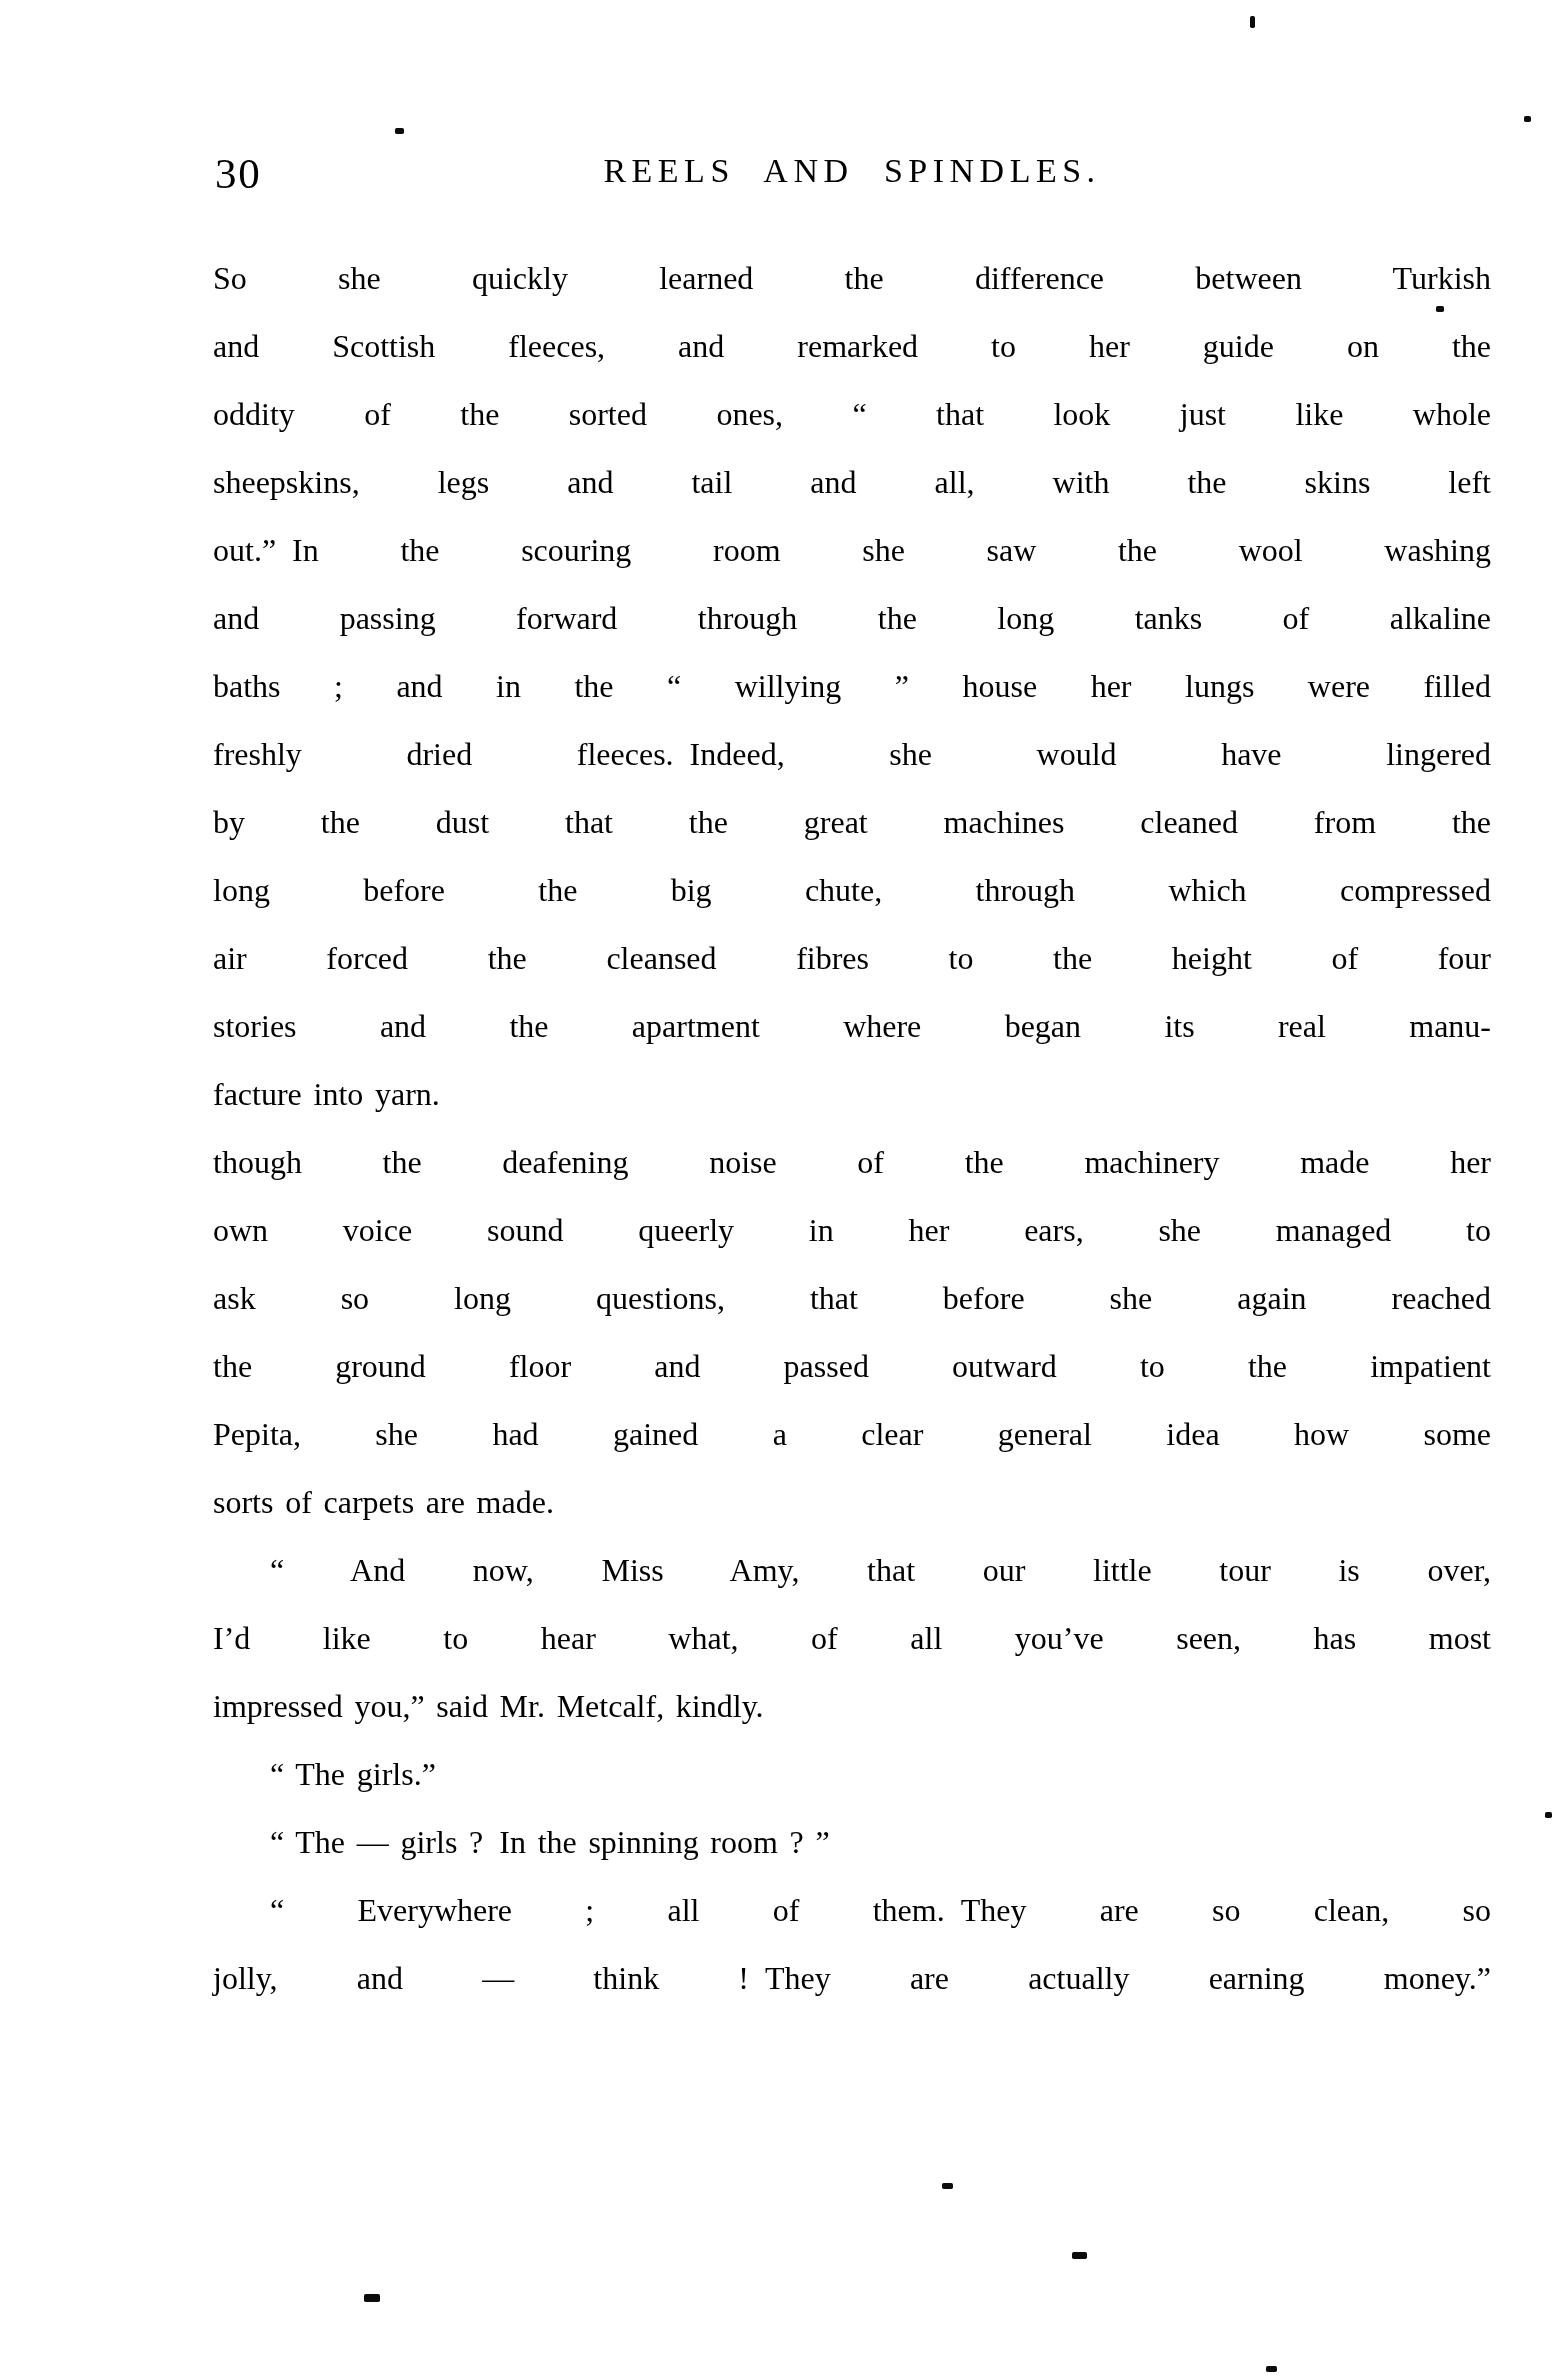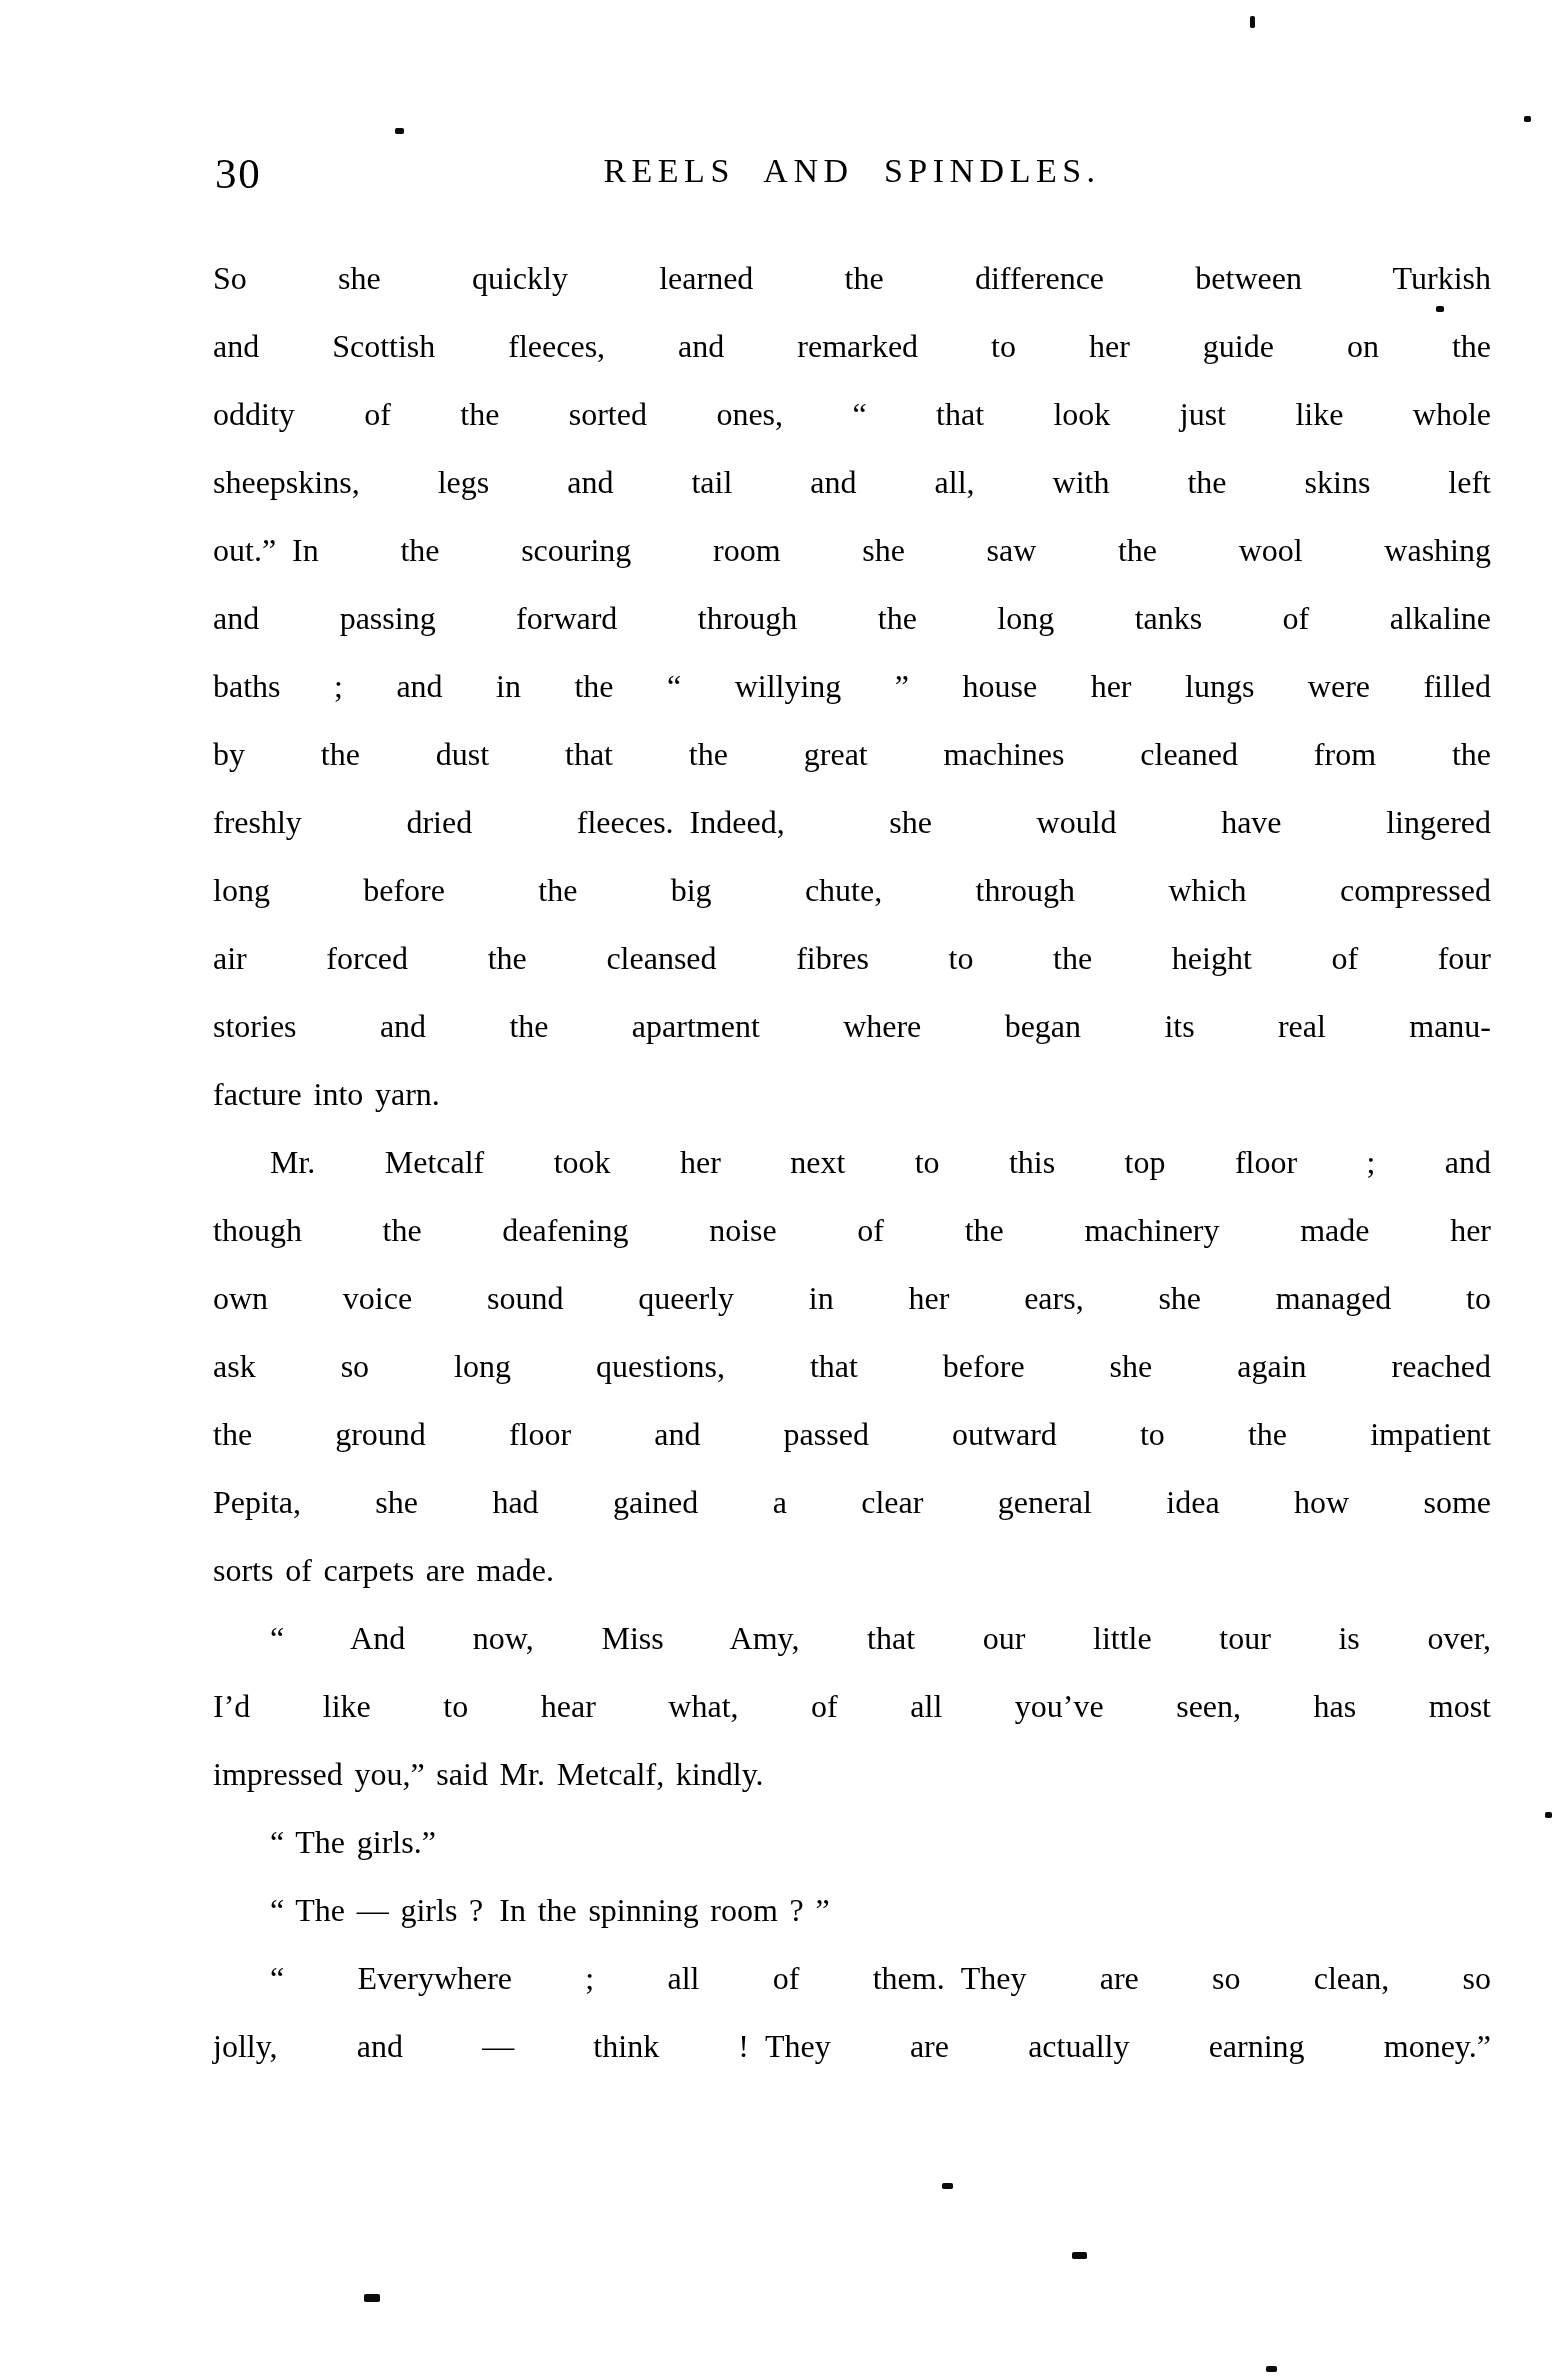--- a/index.html
+++ b/index.html
@@ -67,27 +67,26 @@
   <div class="running-title">REELS AND SPINDLES.</div>
 
   <div class="text-block" id="text-block">
       <div class="line just">So she quickly learned the difference between Turkish</div>
       <div class="line just">and Scottish fleeces, and remarked to her guide on the</div>
       <div class="line just">oddity of the sorted ones, “ that look just like whole</div>
       <div class="line just">sheepskins, legs and tail and all, with the skins left</div>
       <div class="line just">out.” In the scouring room she saw the wool washing</div>
       <div class="line just">and passing forward through the long tanks of alkaline</div>
       <div class="line just">baths ; and in the “ willying ” house her lungs were filled</div>
+      <div class="line just">freshly dried fleeces. Indeed, she would have lingered</div>
       <div class="line just">by the dust that the great machines cleaned from the</div>
-      <div class="line just">freshly dried fleeces. Indeed, she would have lingered</div>
       <div class="line just">long before the big chute, through which compressed</div>
       <div class="line just">air forced the cleansed fibres to the height of four</div>
       <div class="line just">stories and the apartment where began its real manu-</div>
       <div class="line">facture into yarn.</div>
-      <div class="line indent just">Mr. Metcalf took her next to this top floor ; and</div>
       <div class="line just">though the deafening noise of the machinery made her</div>
       <div class="line just">own voice sound queerly in her ears, she managed to</div>
       <div class="line just">ask so long questions, that before she again reached</div>
       <div class="line just">the ground floor and passed outward to the impatient</div>
       <div class="line just">Pepita, she had gained a clear general idea how some</div>
       <div class="line">sorts of carpets are made.</div>
       <div class="line indent just">“ And now, Miss Amy, that our little tour is over,</div>
       <div class="line just">I’d like to hear what, of all you’ve seen, has most</div>
       <div class="line">impressed you,” said Mr. Metcalf, kindly.</div>
       <div class="line indent">“ The girls.”</div>

